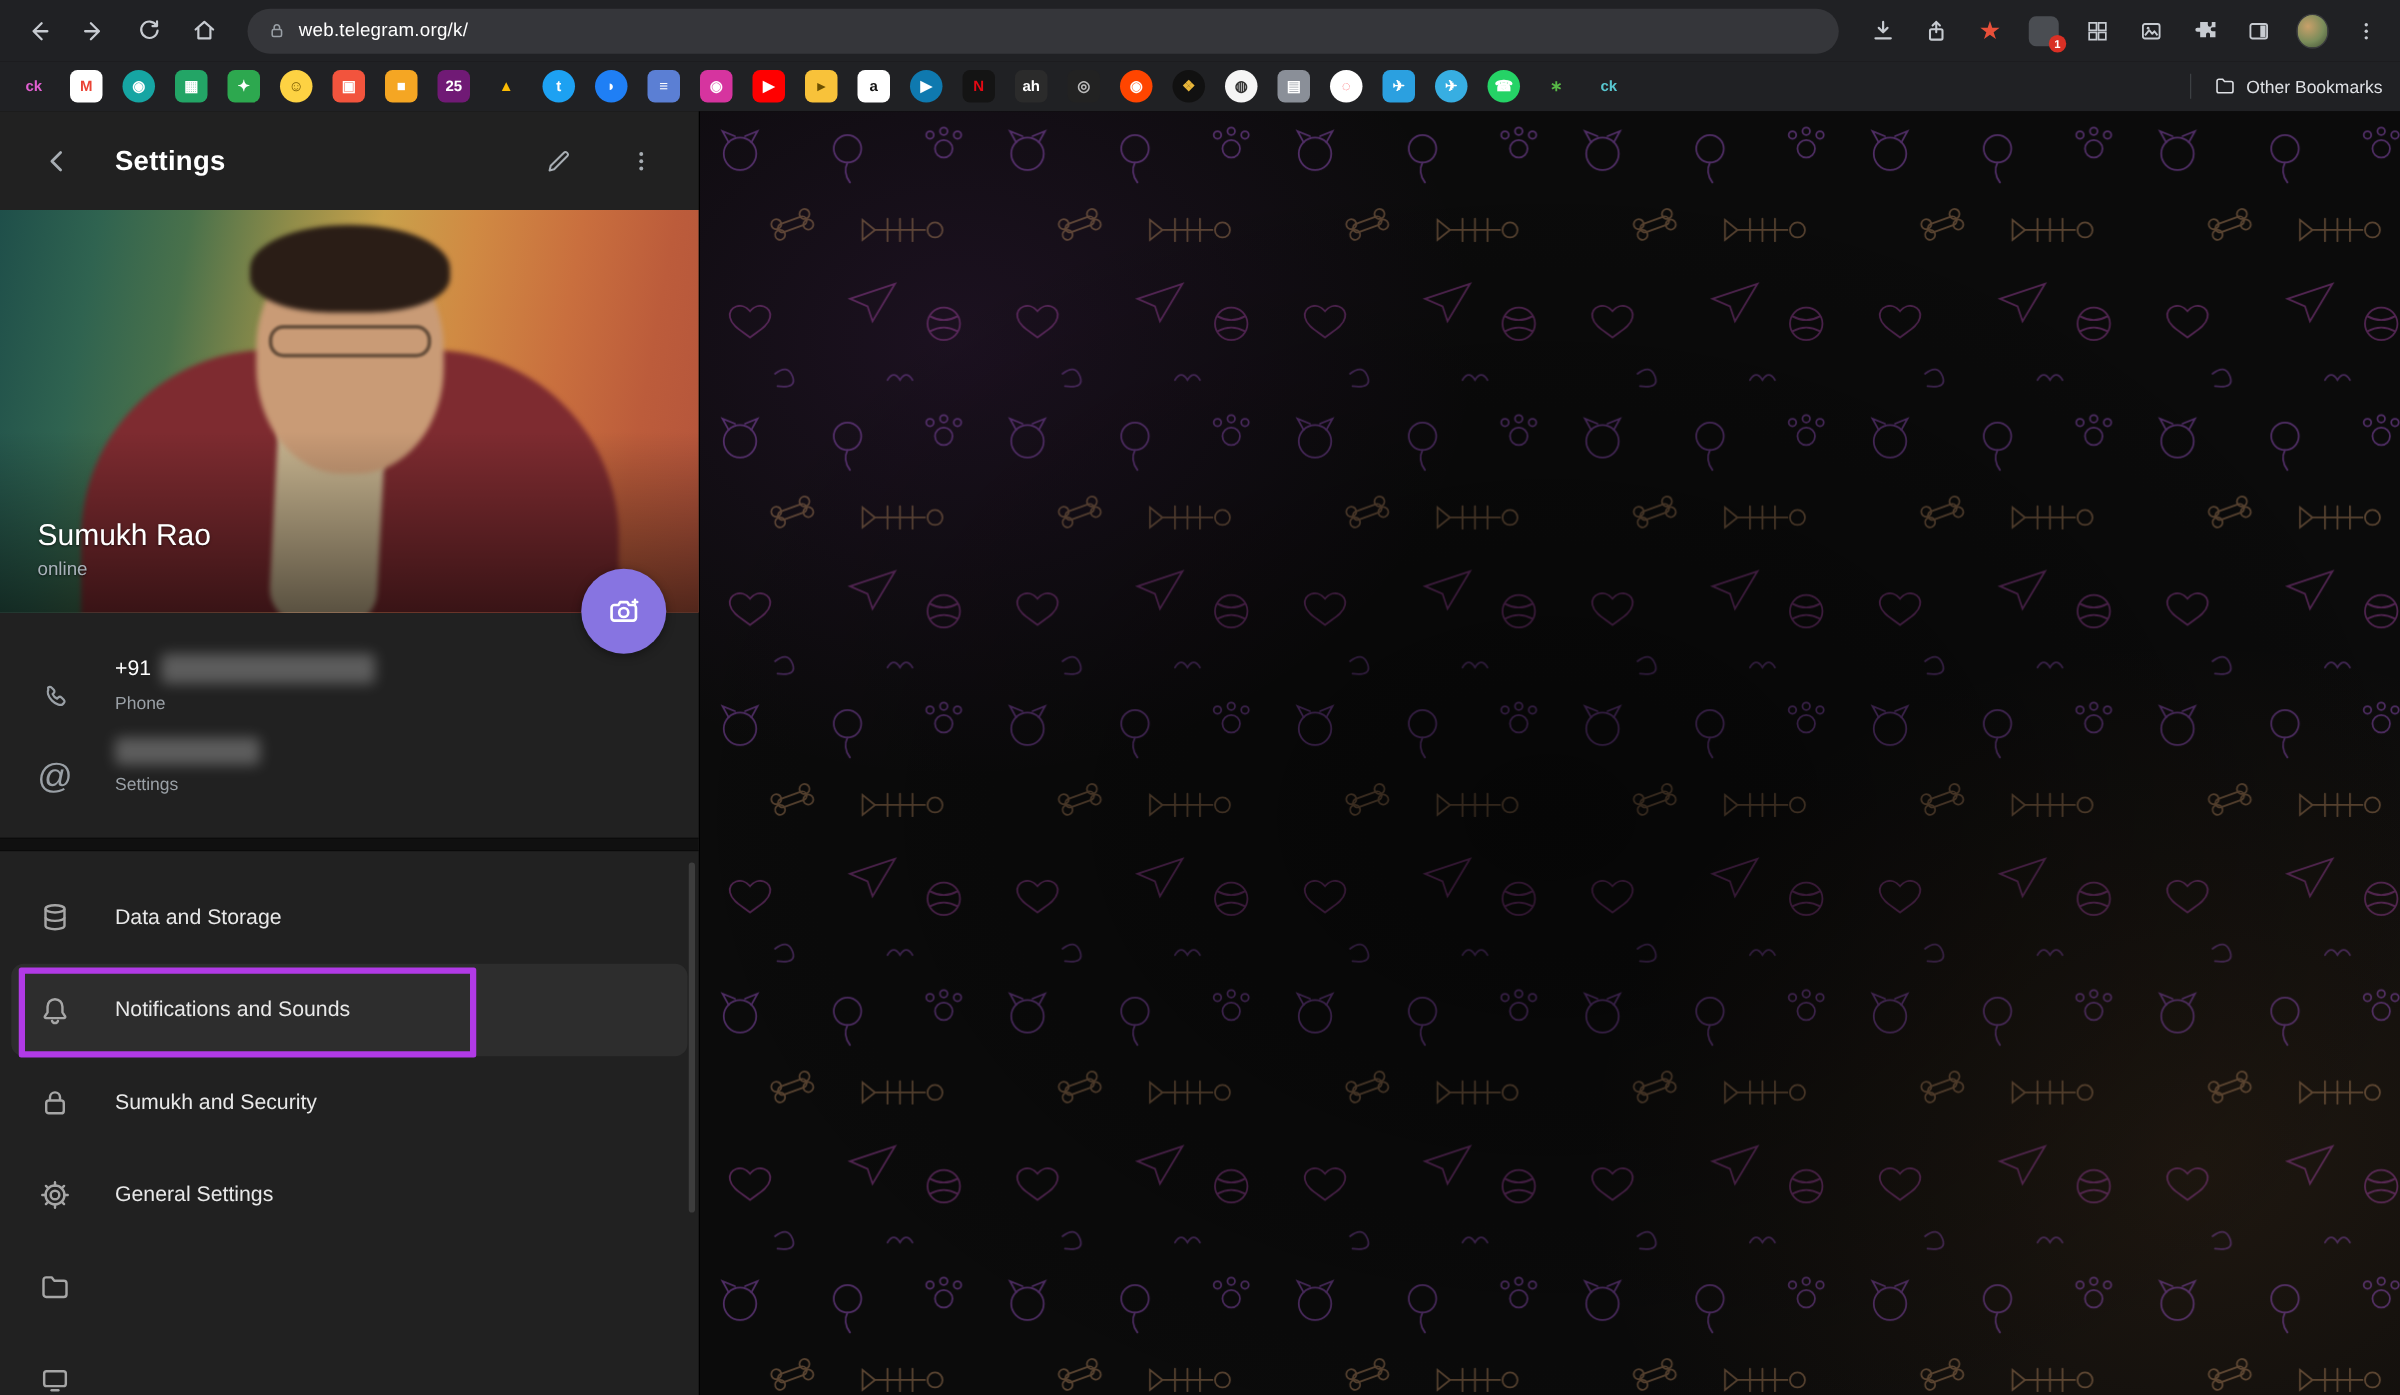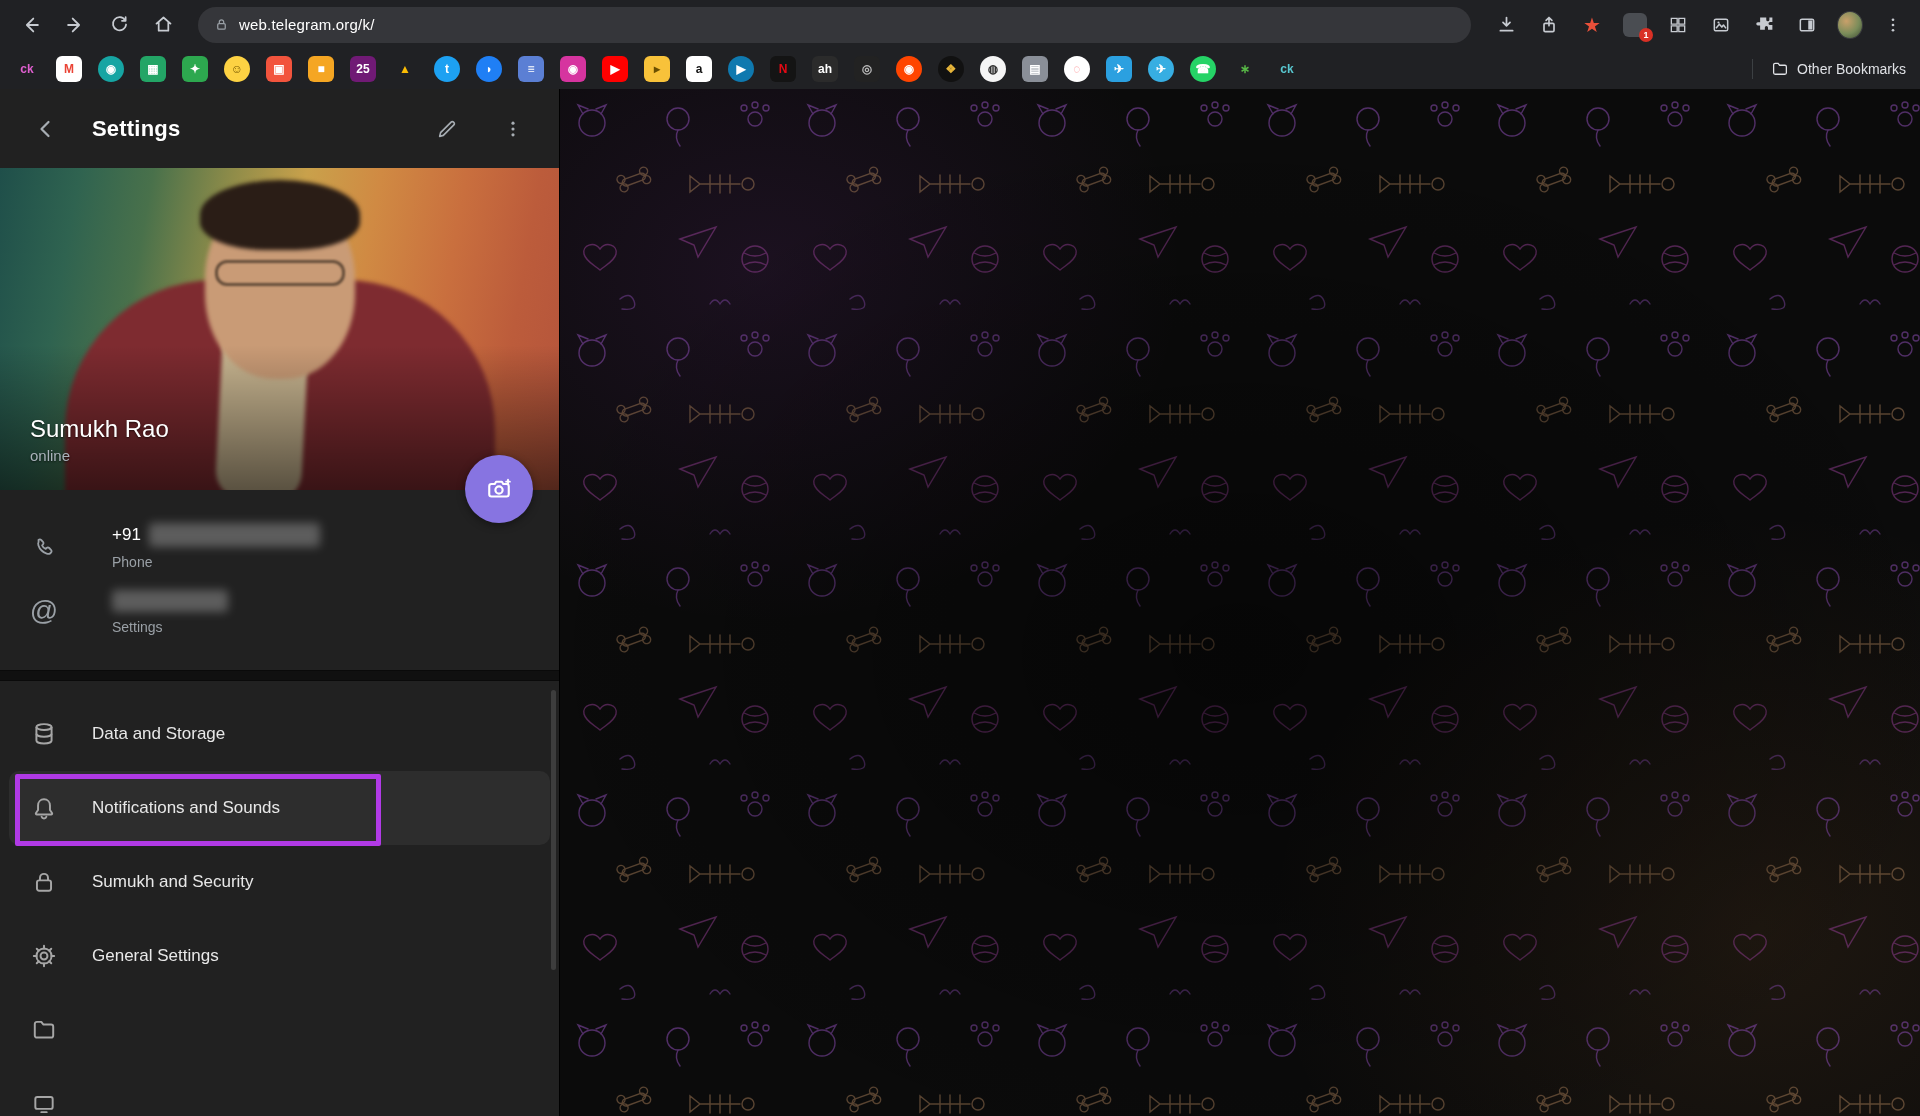--- a/index.html
+++ b/index.html
@@ -75,21 +75,21 @@
   .photo-caption { position:absolute; left:30px; bottom:26px; }
   .profile-name { color:#fff; font-size:24px; font-weight:500; margin-bottom:4px;
                   text-shadow:0 1px 2px rgba(0,0,0,.6); }
   .profile-status { color:#a9b2ba; font-size:15px; text-shadow:0 1px 2px rgba(0,0,0,.6); }
 
   .fab { position:absolute; top:366px; right:26px; width:68px; height:68px; border-radius:50%;
          background:var(--accent,#8774e1); border:none; display:flex; align-items:center;
          justify-content:center; cursor:pointer; box-shadow:0 2px 8px rgba(0,0,0,.4); z-index:5; }
 
   .info { padding:24px 0 0; }
-  .info-row { display:flex; align-items:center; padding:9px 30px; gap:54px; cursor:pointer; }
+  .info-row { display:flex; align-items:flex-end; padding:9px 30px; gap:34px; cursor:pointer; }
   .info-ic { width:28px; display:flex; justify-content:center; color:#9aa0a6; margin-top:2px; }
   .at-glyph { font-size:28px; color:#9aa0a6; line-height:1; margin-top:-4px; }
   .info-val { color:#fff; font-size:17px; display:flex; align-items:center; gap:8px; }
   .info-cap { color:#9aa0a6; font-size:14px; margin-top:7px; }
   .blur-box { background:#8e8e8e; opacity:.55; filter:blur(5px); border-radius:4px; }
   .blur-phone { width:171px; height:24px; }
   .blur-user { width:116px; height:22px; margin-top:2px; }
 
   .divider { height:11px; background:#101010; margin-top:26px;
              box-shadow:inset 0 1px 0 #0a0a0a, inset 0 -1px 0 #0a0a0a; }

